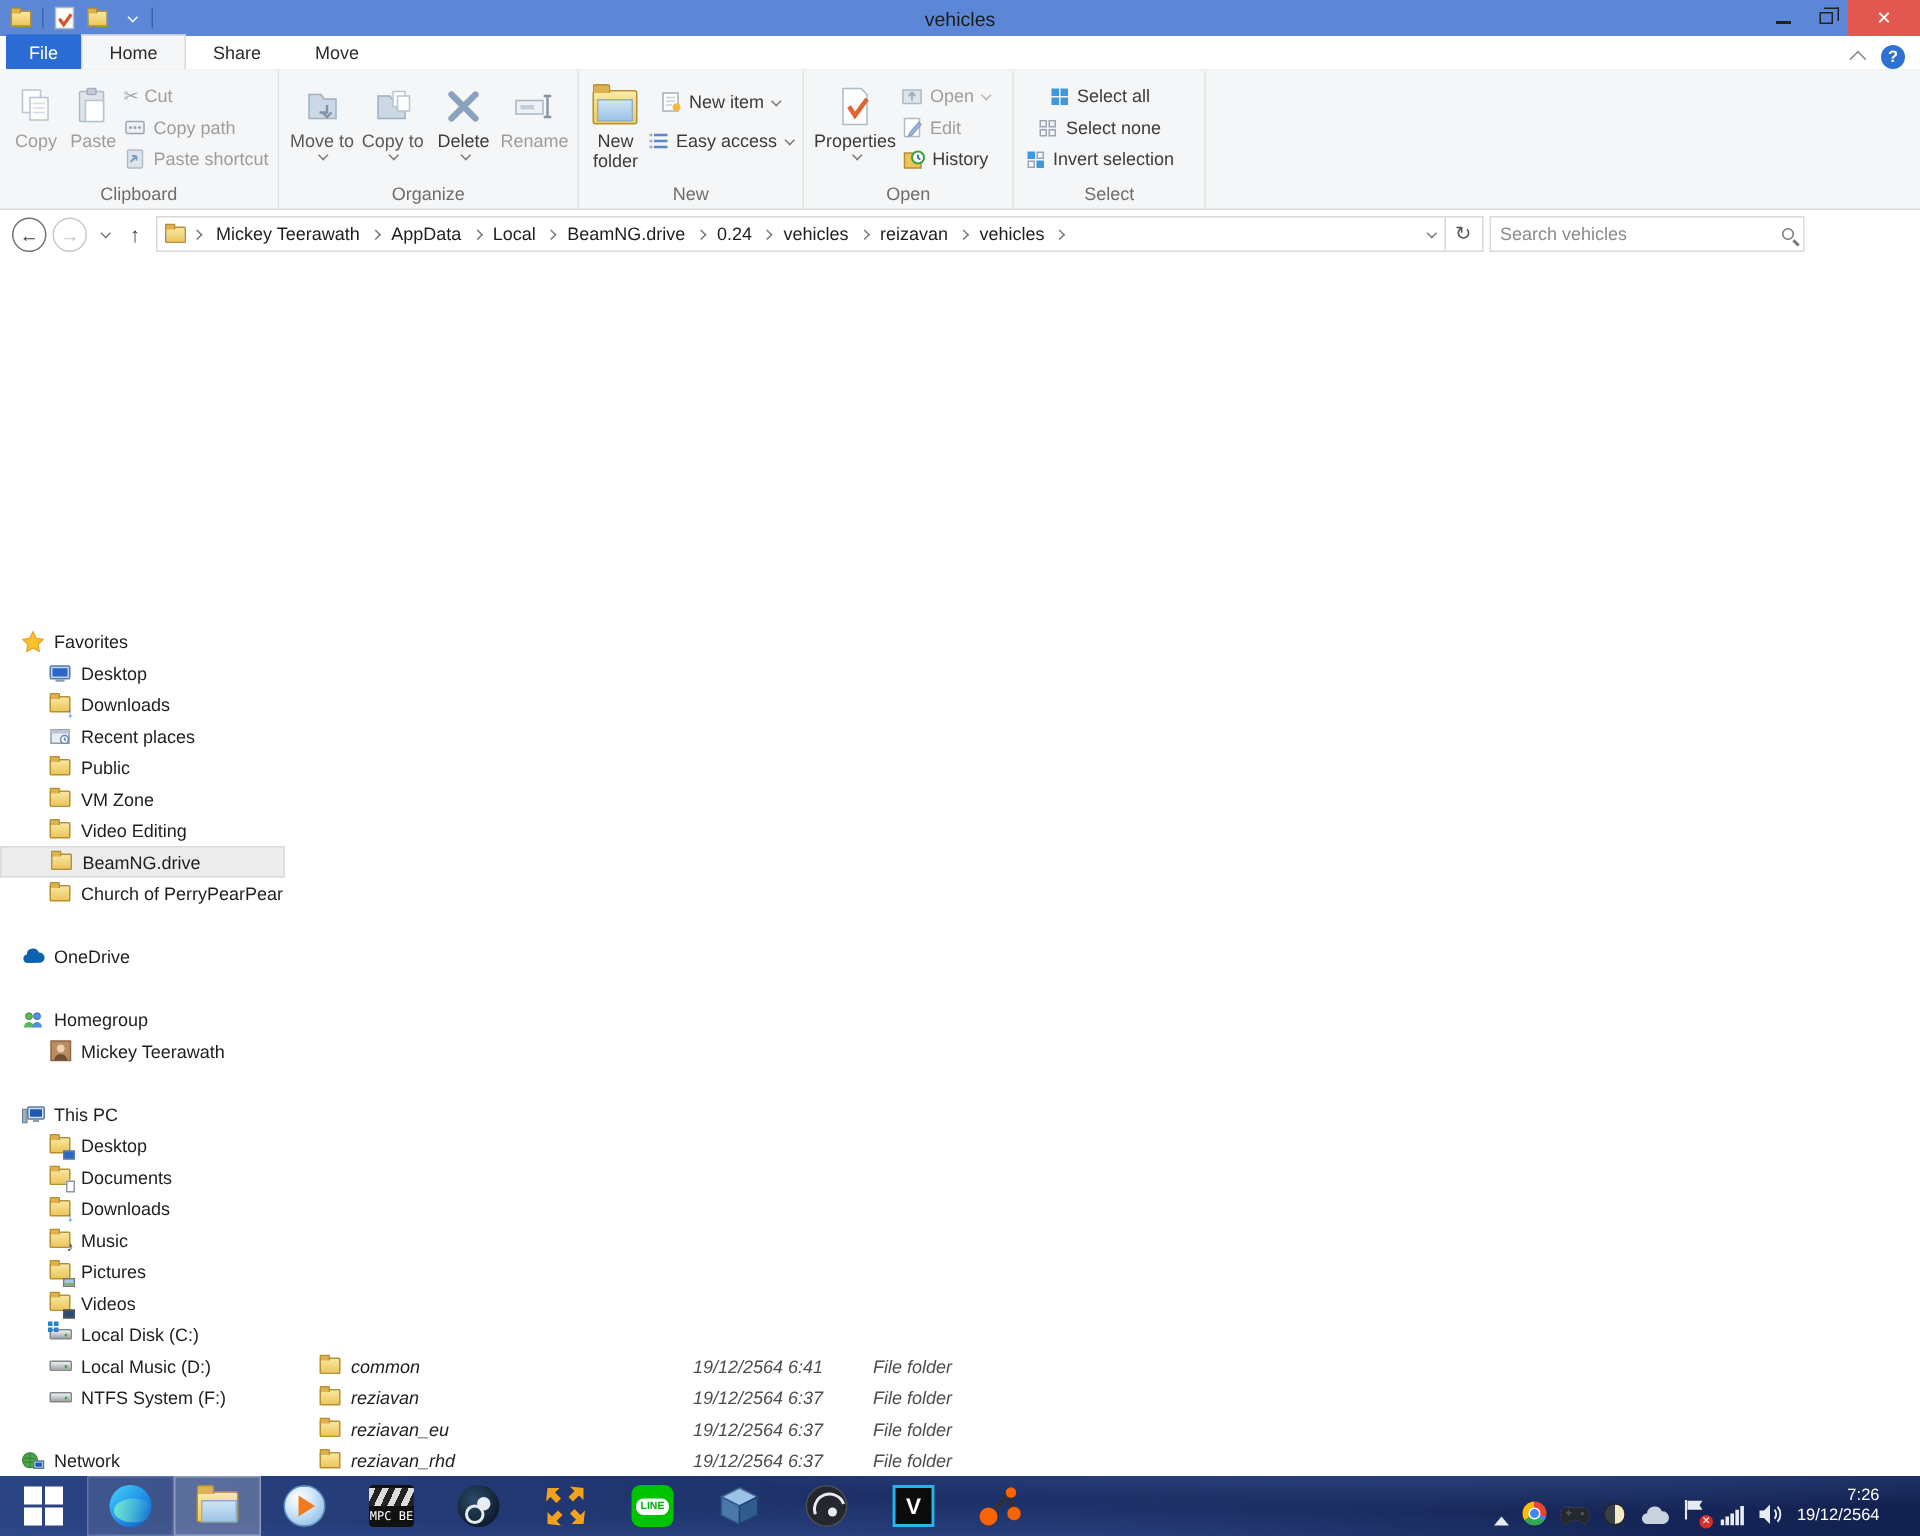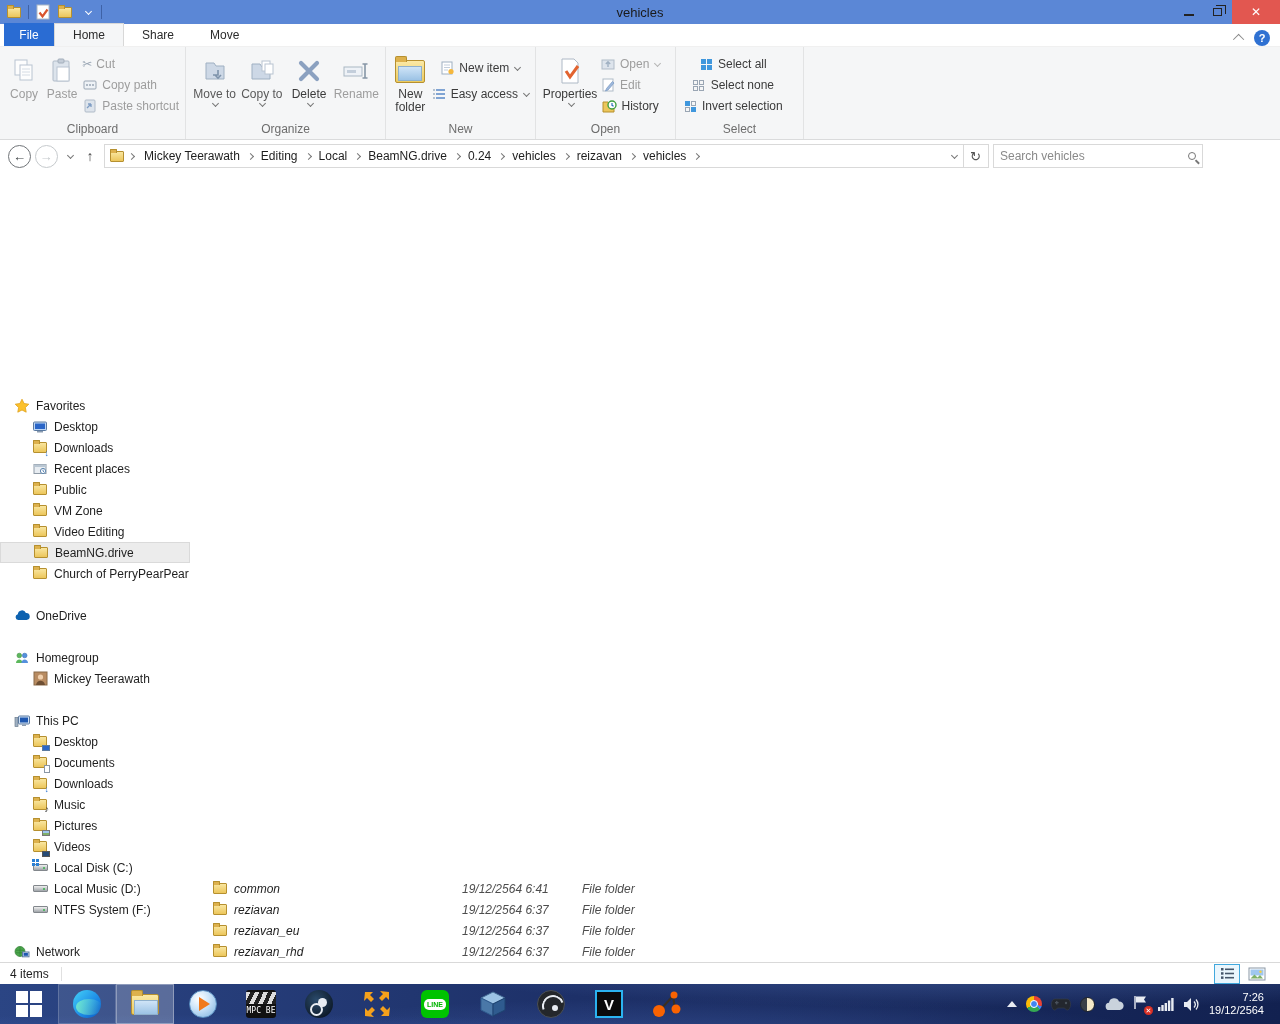--- a/index.html
+++ b/index.html
@@ -141,21 +141,21 @@
   .vmware svg { display:block; }
   .line-c { width:28px; height:28px; border-radius:6px; background:#00c300; display:flex; align-items:center; justify-content:center; }
   .line-bubble { background:#fff; border-radius:5px; padding:2px 3px; font-size:7px; font-weight:bold; color:#00b300; }
   .vbox svg { display:block; }
   .obs-c { width:28px; height:28px; border-radius:50%; background:#24272b; border:1px solid #4a4f55; position:relative; }
   .obs-c::before { content:''; position:absolute; left:4px; top:4px; width:18px; height:18px; border:2.5px solid #e8ecf2; border-radius:50%; border-bottom-color:transparent; border-right-color:transparent; transform:rotate(25deg); }
   .obs-c::after { content:''; position:absolute; right:6px; bottom:6px; width:6px; height:6px; background:#e8ecf2; border-radius:50%; }
   .vegas { width:28px; height:28px; background:#0b0b0b; border:2px solid #2bb3f0; display:flex; align-items:center; justify-content:center; color:#fff; font-weight:bold; font-size:15px; }
   .beamng svg { display:block; }
 
-  .tray { margin-left:auto; display:flex; align-items:center; gap:9px; padding-right:16px; }
+  .tray { margin-left:auto; display:flex; align-items:flex-end; gap:9px; padding-right:27px; }
   .trayexp { width:0; height:0; border-left:5px solid transparent; border-right:5px solid transparent; border-bottom:6px solid #e8ecf2; }
   .chrome-c { width:16px; height:16px; border-radius:50%; background:conic-gradient(#ea4335 0 30%, #4285f4 30% 36%, #34a853 36% 66%, #fbbc05 66% 100%); position:relative; }
   .chrome-c::after { content:''; position:absolute; left:4px; top:4px; width:8px; height:8px; background:#4285f4; border:1.5px solid #fff; border-radius:50%; box-sizing:border-box; }
   .flux { width:15px; height:15px; border-radius:50%; background:linear-gradient(90deg,#3a3f46 50%,#f5e9c8 50%); border:1px solid #23262b; }
   .clock { color:#fff; text-align:right; font-size:11px; line-height:13px; }
 
   .icon16 { display:block; }
 </style>
 </head>
 <body>
@@ -451,21 +451,21 @@
           </span>
         <span class="csep"></span>
         <div class="crumbs">
 
             <span class="crumb">
               <span class="clabel">Mickey Teerawath</span>
               <span class="csep"></span>
             </span>
 
             <span class="crumb">
-              <span class="clabel">Editing</span>
+              <span class="clabel">AppData</span>
               <span class="csep"></span>
             </span>
 
             <span class="crumb">
               <span class="clabel">Local</span>
               <span class="csep"></span>
             </span>
 
             <span class="crumb">
               <span class="clabel">BeamNG.drive</span>
@@ -740,44 +740,20 @@
               </span>
               <span class="fname">reziavan_rhd</span>
               <span class="fdate">19/12/2564 6:37</span>
               <span class="ftype">File folder</span>
               <span class="fsize"></span>
             </div>
           </div>
       </div>
     </div>
 
-    <div class="statusbar">
-      <span class="status-count">4 items</span>
-      <span class="status-sep"></span>
-      <div class="viewtoggles">
-        <div class="vbtn sel">
-          <svg width="15" height="13" viewBox="0 0 15 13">
-              <rect x="1" y="1" width="2.5" height="2.5" fill="#46576b"></rect>
-              <rect x="5" y="1.5" width="9" height="1.6" fill="#46576b"></rect>
-              <rect x="1" y="5.2" width="2.5" height="2.5" fill="#46576b"></rect>
-              <rect x="5" y="5.7" width="9" height="1.6" fill="#46576b"></rect>
-              <rect x="1" y="9.4" width="2.5" height="2.5" fill="#46576b"></rect>
-              <rect x="5" y="9.9" width="9" height="1.6" fill="#46576b"></rect>
-            </svg>
-        </div>
-        <div class="vbtn">
-          <svg width="18" height="14" viewBox="0 0 18 14">
-              <rect x="1" y="1" width="16" height="12" fill="#fff" stroke="#8a97a5"></rect>
-              <rect x="2.5" y="2.5" width="13" height="6" fill="#9fc7ef"></rect>
-              <path d="M2.5 11.5l4-4 3 3 2.5-2.5 3 3.5z" fill="#7fb069"></path>
-              <circle cx="12.5" cy="4.8" r="1.2" fill="#f4d03f"></circle>
-            </svg>
-        </div>
-      </div>
-    </div>
   </div>
 
   <div class="taskbar">
     <div class="slot">
         <span class="start-grid">
           <i></i>
           <i></i>
           <i></i>
           <i></i>
         </span>

